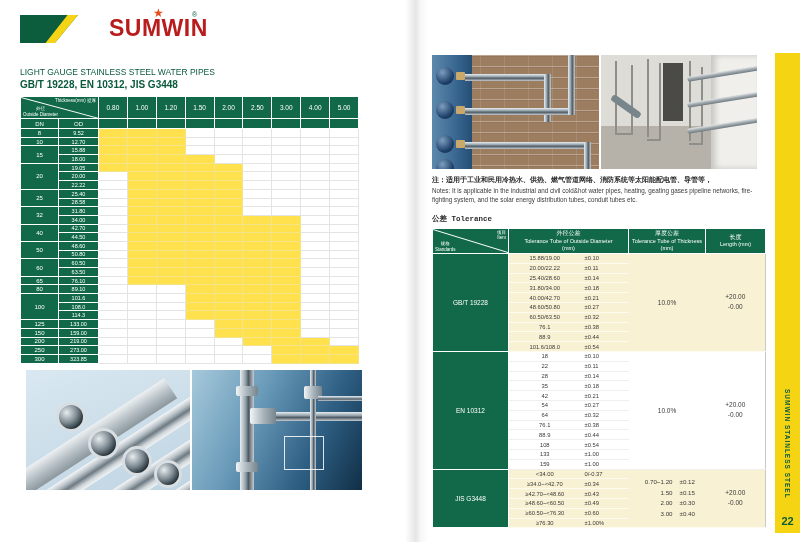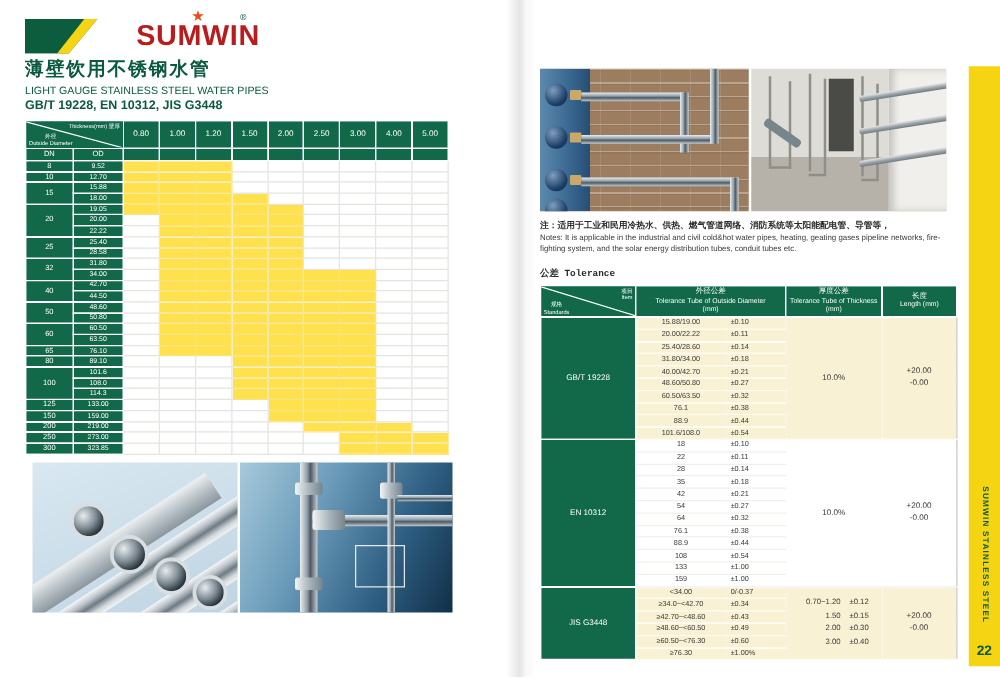--- a/index.html
+++ b/index.html
@@ -115,21 +115,20 @@
   <div id="logo">
     <div id="logo-mark">
       <div class="flag"></div>
       <div class="swoosh"></div>
     </div>
     <div id="logo-text">SUMWIN</div>
     <div id="logo-star">★</div>
     <div id="logo-reg">®</div>
   </div>
 
-  <div class="title-cn">薄壁饮用不锈钢水管</div>
   <div class="title-en">LIGHT GAUGE STAINLESS STEEL WATER PIPES</div>
   <div class="title-std">GB/T 19228, EN 10312, JIS G3448</div>
 
   <table id="spec-table">
     <colgroup>
       <col style="width:38px">
         <col style="width:40px">
       <col style="width:28.9px">
         <col style="width:28.9px">
         <col style="width:28.9px">

